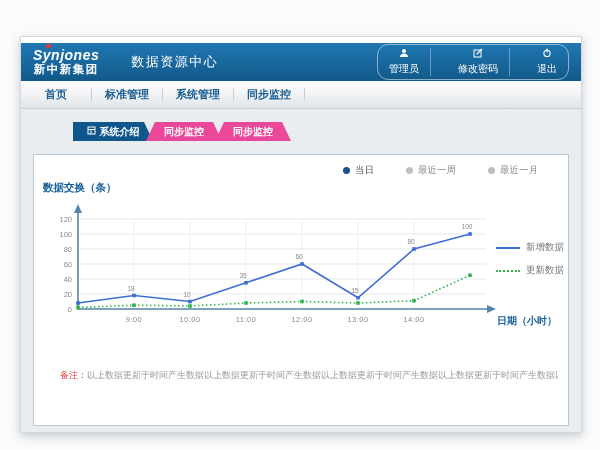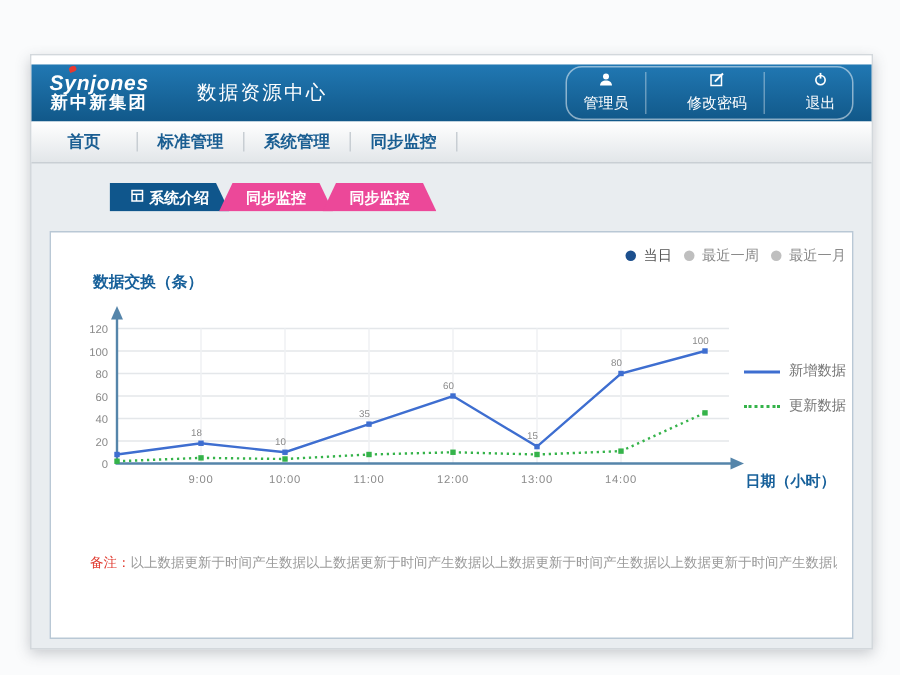--- a/index.html
+++ b/index.html
@@ -38,27 +38,27 @@
   .tabs{display:flex;margin:13px 0 0 12px;height:19px;position:relative;z-index:2;}
   .tab{display:flex;align-items:center;justify-content:center;gap:4px;
     font-size:10px;font-weight:bold;color:#fff;cursor:pointer;margin-left:40px;}
   .tab.active{background:#0f568c;width:80px;
     clip-path:polygon(0 0,calc(100% - 9px) 0,100% 100%,0 100%);}
   .tab.inactive{background:#ec4899;width:76px;margin-left:-7px;
     clip-path:polygon(9px 0,calc(100% - 9px) 0,100% 100%,0 100%);font-family:Liberation Mono, monospace;}
   .card{position:absolute;left:12px;right:12px;top:32px;height:270px;
     background:#fff;border:1px solid #b9c8d5;}
   
-  .radio-row{position:absolute;top:9px;right:4px;display:flex;gap:8px;align-items:flex-start;}
+  .radio-row{position:absolute;top:9px;right:30px;display:flex;gap:32px;align-items:flex-start;}
   .radio{display:flex;align-items:center;gap:5px;font-size:9.5px;color:#8a8a8a;cursor:pointer;}
   .radio .dot{width:7px;height:7px;border-radius:50%;background:#bfbfbf;}
   .radio.selected{color:#555;}
   .radio.selected .dot{background:#1c4f8d;}
   
-  .chart-ylabel{position:absolute;top:26px;left:28px;font-size:10.5px;font-weight:bold;color:#17609a;}
+  .chart-ylabel{position:absolute;top:26px;left:9px;font-size:10.5px;font-weight:bold;color:#17609a;}
   #chart-svg{position:absolute;top:30px;left:0;}
   #chart-svg .tick{font-size:7.5px;fill:#8a8a8a;}
   #chart-svg .cat{font-size:7.5px;fill:#8a8a8a;letter-spacing:.5px;}
   #chart-svg .pt{font-size:6.5px;fill:#8a8a8a;}
   #chart-svg .axlab{font-size:10px;font-weight:bold;fill:#17609a;}
   .legend{position:absolute;left:462px;top:86px;display:flex;flex-direction:column;gap:10px;}
   .legend-item{display:flex;align-items:center;gap:6px;font-size:9.5px;color:#777;cursor:pointer;text-align:right;}
   .legend-line{width:24px;height:0;border-top:2px solid;}
   .legend-line.solid{border-top-style:solid;border-color:#3e6ed0;}
   .legend-line.dotted{border-top-style:dotted;border-color:#35b34a;}

